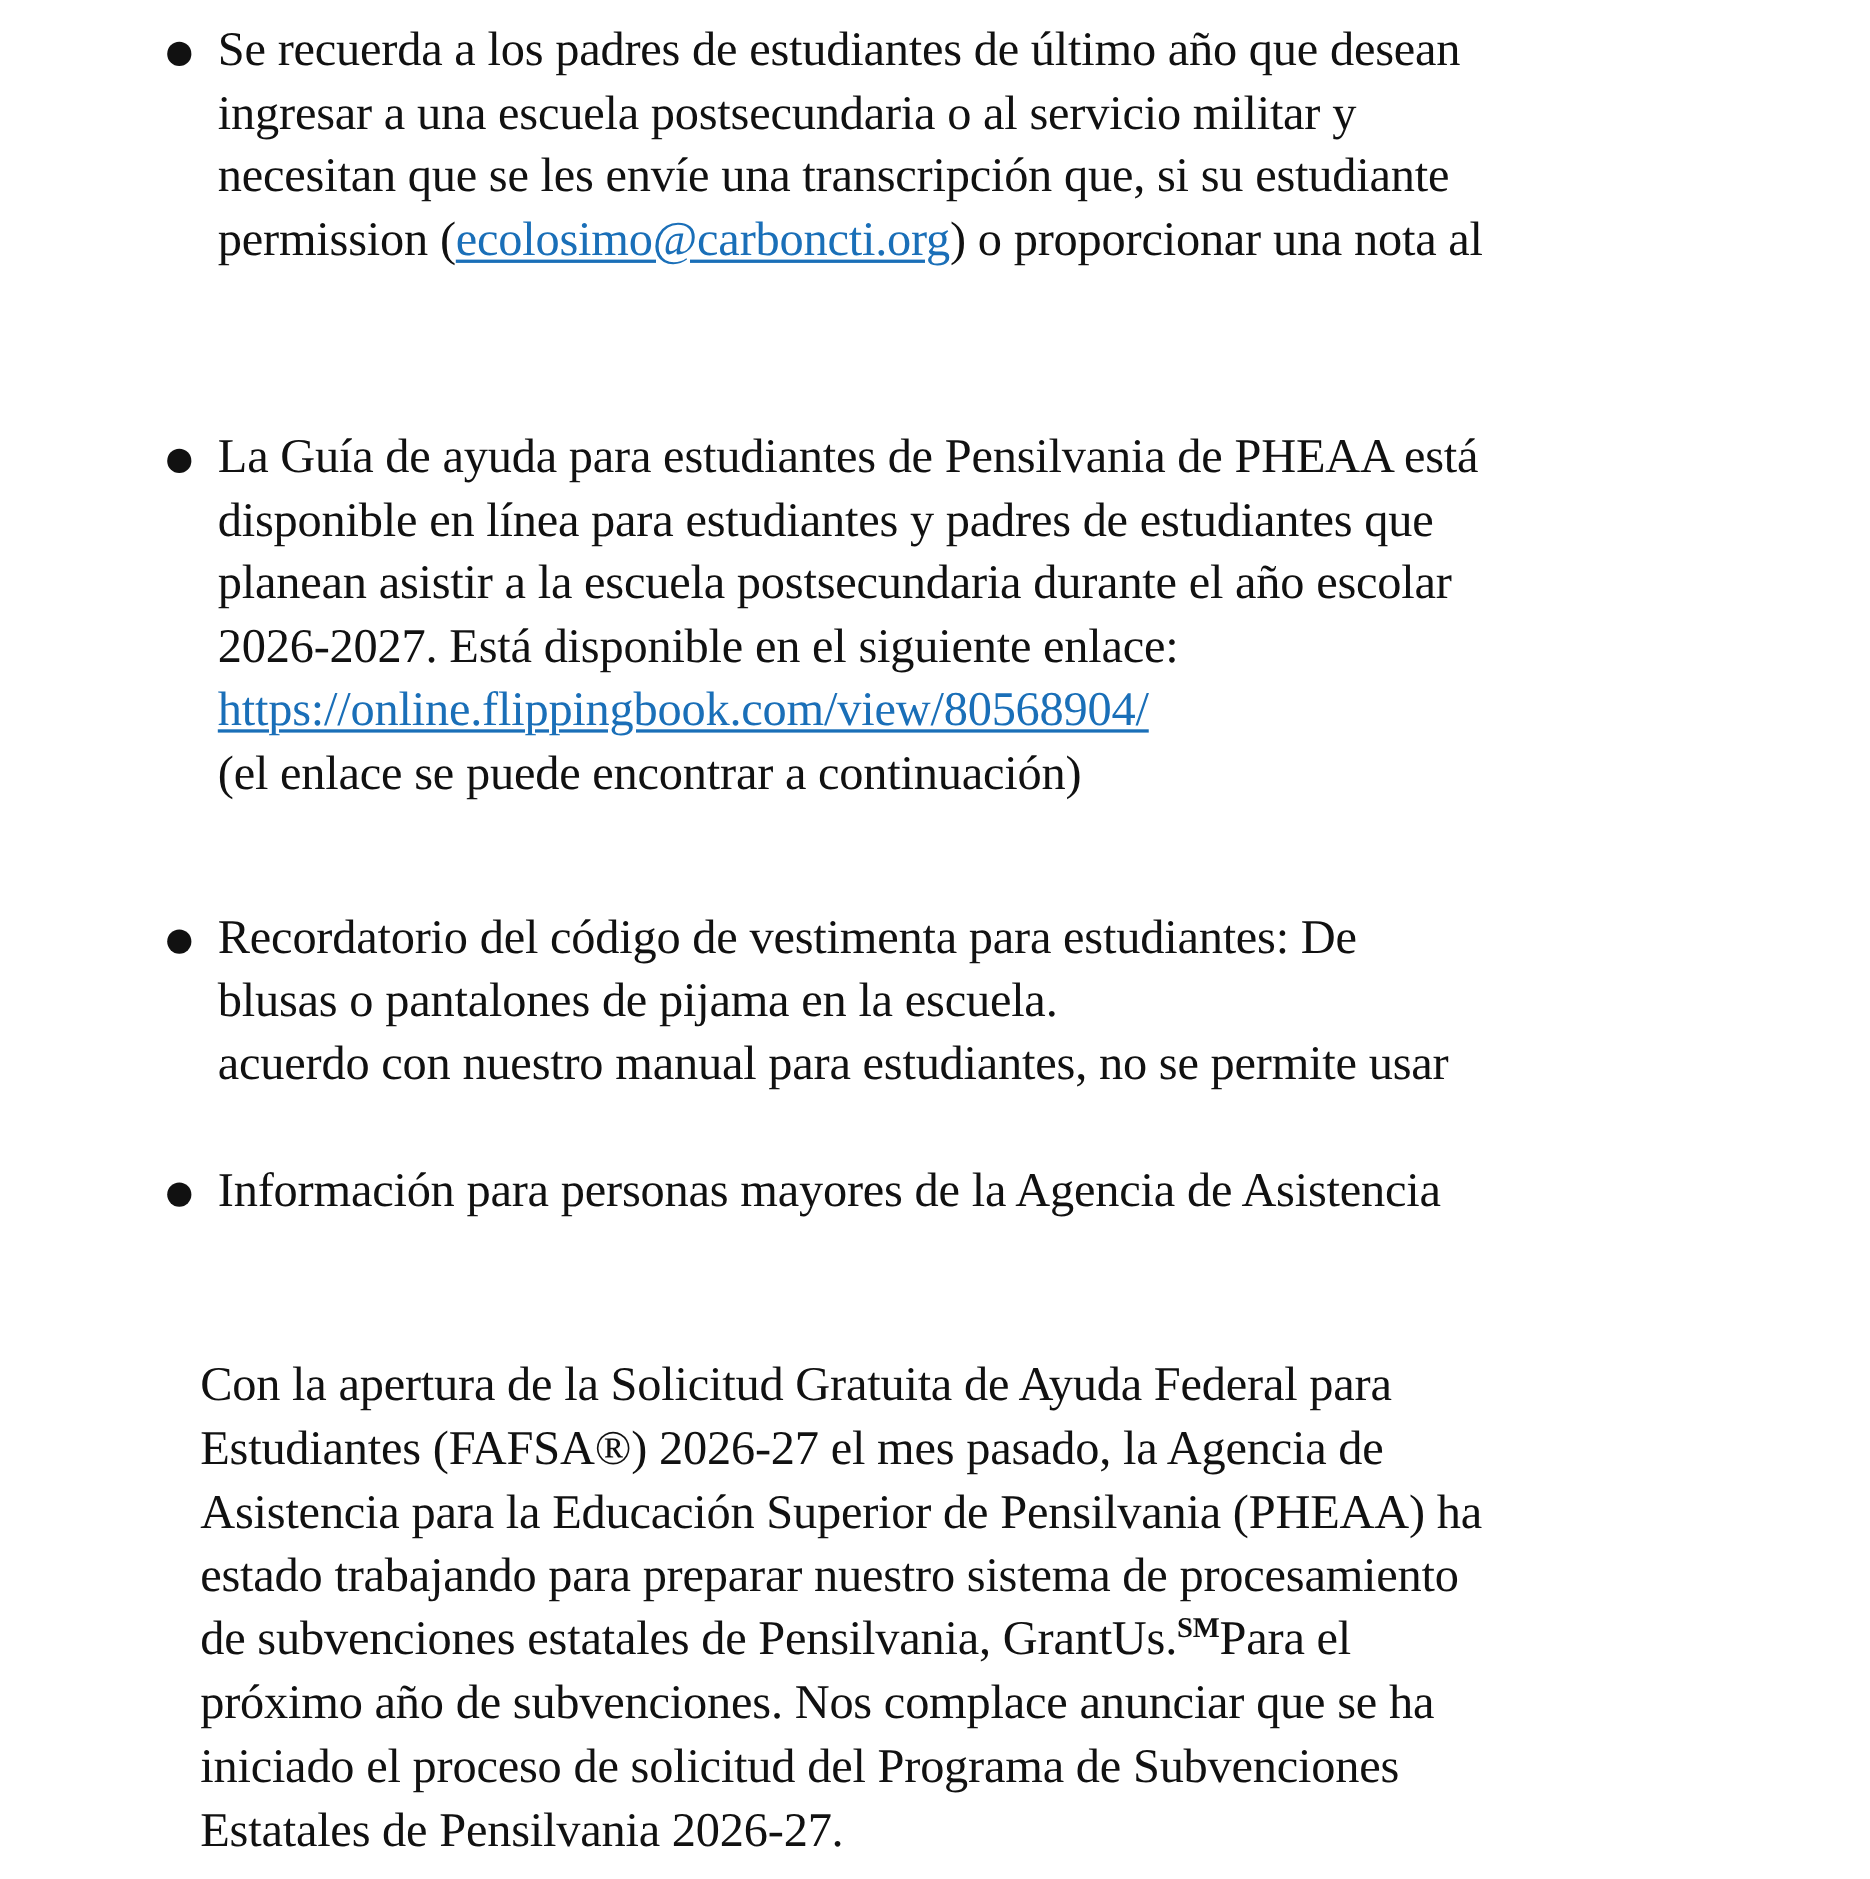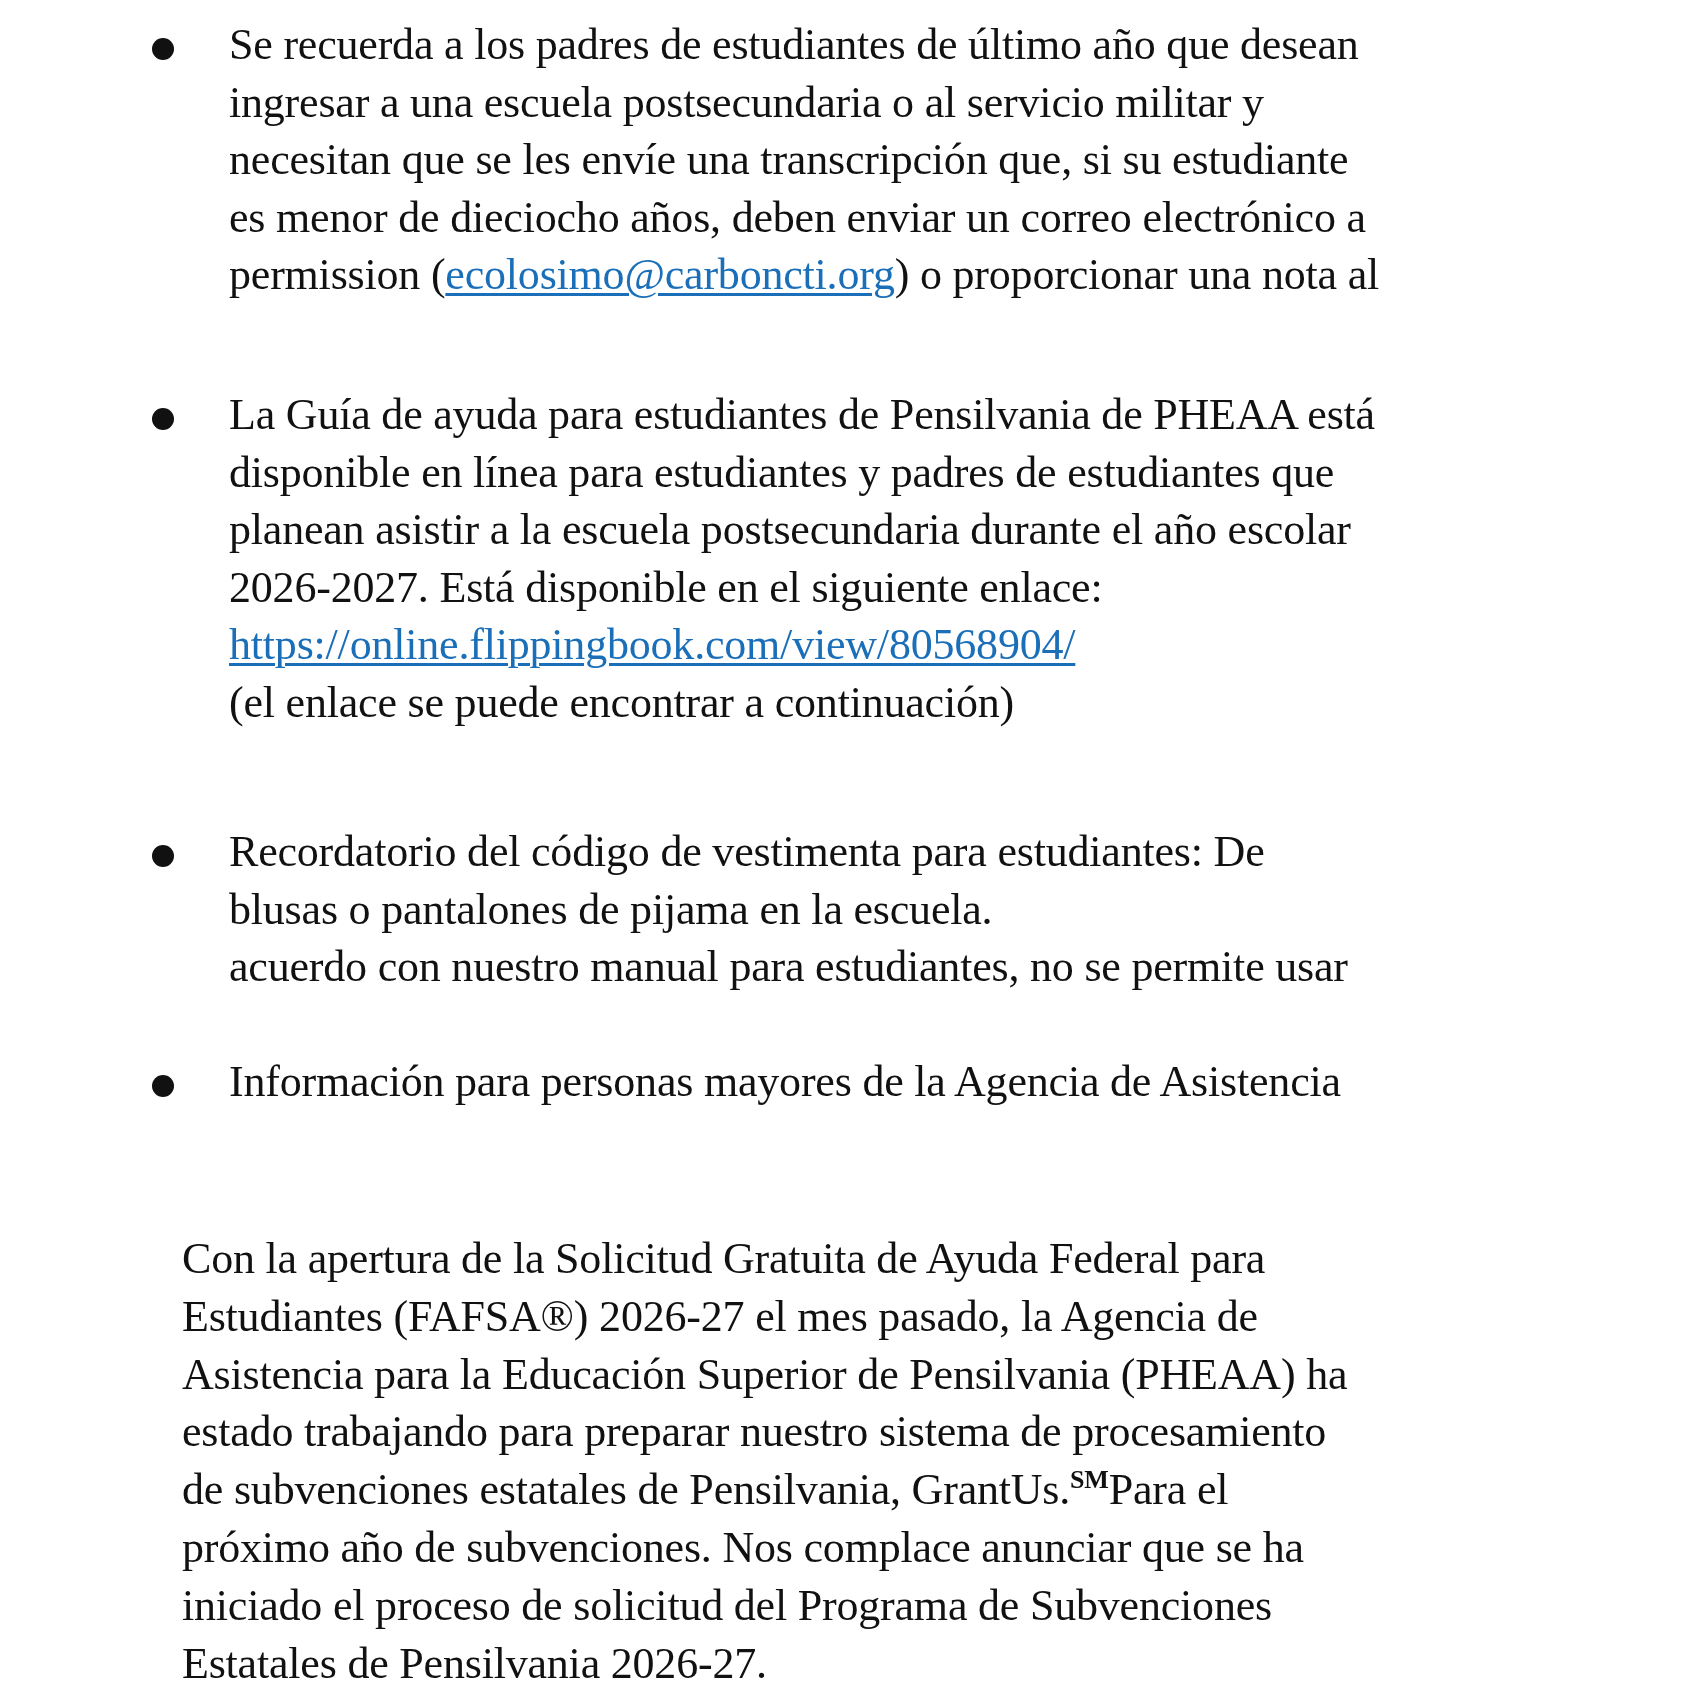--- a/index.html
+++ b/index.html
@@ -30,21 +30,21 @@
     .bullet-dot {
       position: absolute;
       left: 2px;
       top: 22px;
       width: 22px;
       height: 22px;
       border-radius: 50%;
       background: #111111;
     }
     .bullet-text {
-      margin-left: 79px;
+      margin-left: 48px;
       font-size: 44px;
       line-height: 57.5px;
       letter-spacing: -0.2px;
     }
     .bullet-text .line {
       display: block;
       white-space: nowrap;
     }
     a.link {
       color: #1a6fb8;
@@ -76,21 +76,20 @@
 <body>
 
 <div class="page">
 
   <div class="bullet-item" style="top:16px;">
     <span class="bullet-dot"></span>
     <div class="bullet-text">
       <span class="line">Se recuerda a los padres de estudiantes de último año que desean</span>
       <span class="line">ingresar a una escuela postsecundaria o al servicio militar y</span>
       <span class="line">necesitan que se les envíe una transcripción que, si su estudiante</span>
-      <span class="line">es menor de dieciocho años, deben enviar un correo electrónico a</span>
       <span class="line"><span>permission (</span><a class="link" href="#">ecolosimo@carboncti.org</a><span>) o proporcionar una nota al</span></span>
     </div>
   </div>
 
   <div class="bullet-item" style="top:386px;">
     <span class="bullet-dot"></span>
     <div class="bullet-text">
       <span class="line">La Guía de ayuda para estudiantes de Pensilvania de PHEAA está</span>
       <span class="line">disponible en línea para estudiantes y padres de estudiantes que</span>
       <span class="line">planean asistir a la escuela postsecundaria durante el año escolar</span>

